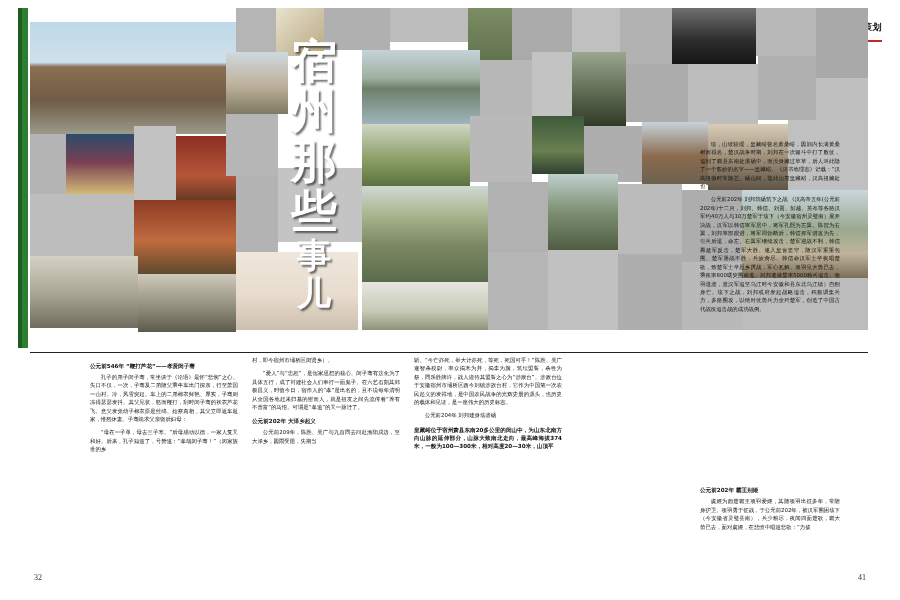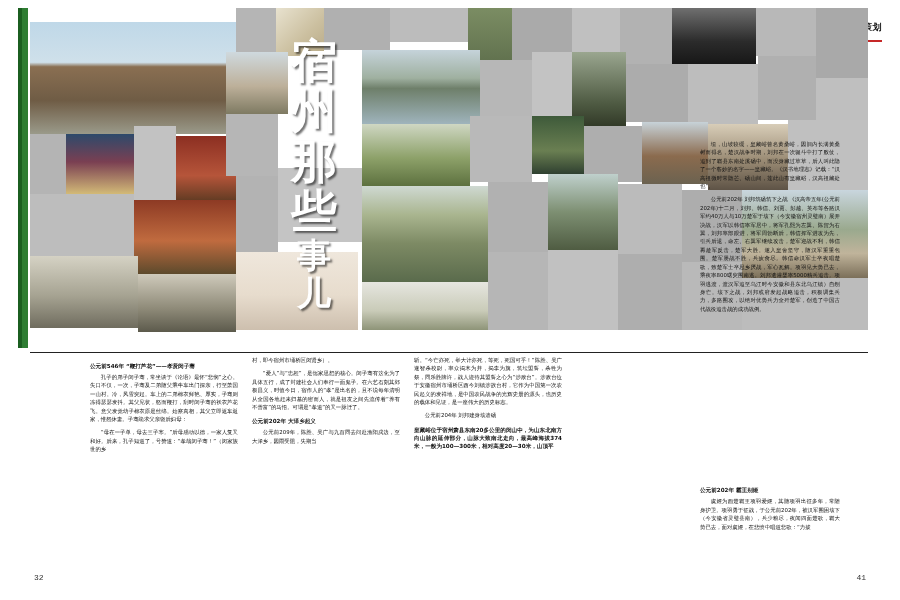--- a/index.html
+++ b/index.html
@@ -85,21 +85,21 @@
   .right-col-top{
     position:absolute;left:700px;top:140px;width:140px;
     font-size:5.4px;line-height:8.4px;color:#111;text-align:justify;
     font-family:"DejaVu Sans","Liberation Sans",sans-serif;
   }
   .right-col-top p{margin:0 0 5px 0;text-indent:2em;}
   .right-col-top h4{margin:6px 0 3px 0;font-size:5.6px;font-weight:bold;text-indent:0;}
   
   .folio{
     position:absolute;bottom:18px;font-size:8px;color:#333;
-    font-family:Liberation Mono, monospace;
+    font-family:Liberation Serif, serif;
   }
   .folio-l{left:34px;}
   .folio-r{right:34px;}
 </style>
 </head>
 <body>
 
 <div class="page">
 
   <div class="spine-left"></div>

